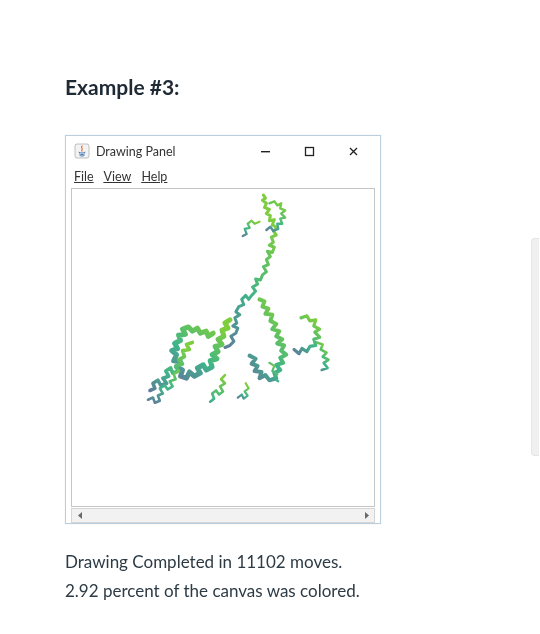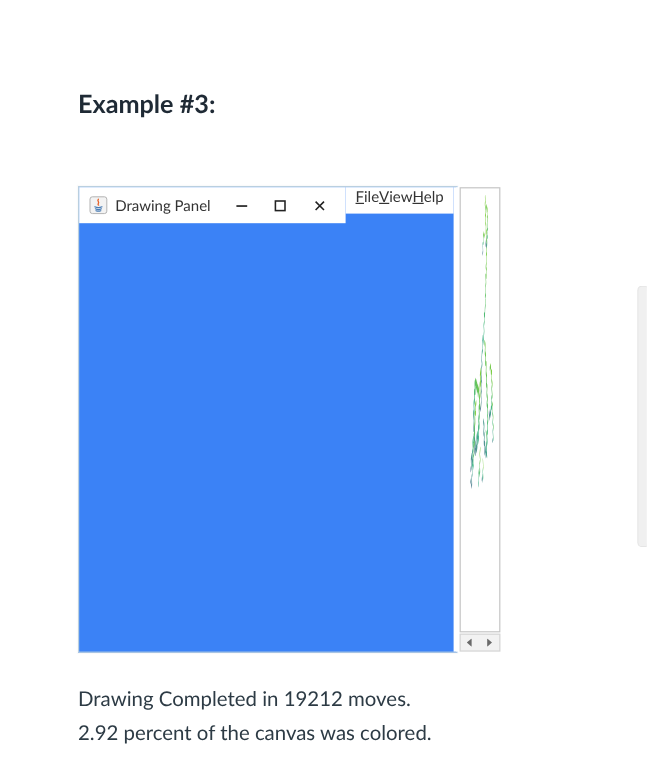--- a/index.html
+++ b/index.html
@@ -22,29 +22,29 @@
       border: 1px solid #e5e5e5;
       border-right: none;
     }
     .content {
       padding: 74px 0 0 65px;
     }
     .heading {
       font-size: 21px;
       font-weight: 700;
       color: #1f2a35;
-      margin-bottom: 56px;
+      margin-bottom: 36px;
     }
     .window {
       width: 316px;
       height: 389px;
       display: flex;
-      flex-direction: row;
+      flex-direction: column;
       border: 1px solid #b9cfe0;
-      background: #3b82f6;
+      background: #f97316;
       box-shadow: 0 0 0 1px rgba(0,0,0,0.02);
     }
     .titlebar {
       height: 30px;
       display: flex;
       align-items: center;
       padding: 0 8px 0 8px;
       background: #fff;
       gap: 6px;
     }
@@ -67,25 +67,27 @@
       height: 22px;
       display: flex;
       align-items: center;
       justify-content: center;
       color: #222;
     }
     .tb-btn svg { width: 11px; height: 11px; }
     .menubar {
       height: 22px;
       display: flex;
-      align-items: flex-start;
+      align-items: center;
+      gap: 10px;
       padding: 0 8px 2px 8px;
       font-size: 12.5px;
       color: #333;
       background: #fff;
+      text-decoration: underline;
     }
     .menu-item .u { text-decoration: underline; }
     .canvas-outer {
       flex: 1;
       padding: 0 5px 0 5px;
       background: #fff;
       position: relative;
       display: flex;
       flex-direction: column;
     }
@@ -215,17 +217,17 @@
           <svg viewBox="0 0 7 7">
               <path d="M2 0 L6 3.5 L2 7 Z"></path>
             </svg>
         </span>
       </div>
     </div>
 
   </div>
 
   <div class="caption">
-    <div>Drawing Completed in 19212 moves.</div>
+    <div>Drawing Completed in 11102 moves.</div>
     <div>2.92 percent of the canvas was colored.</div>
   </div>
 
 </div>
 
 </body></html>

